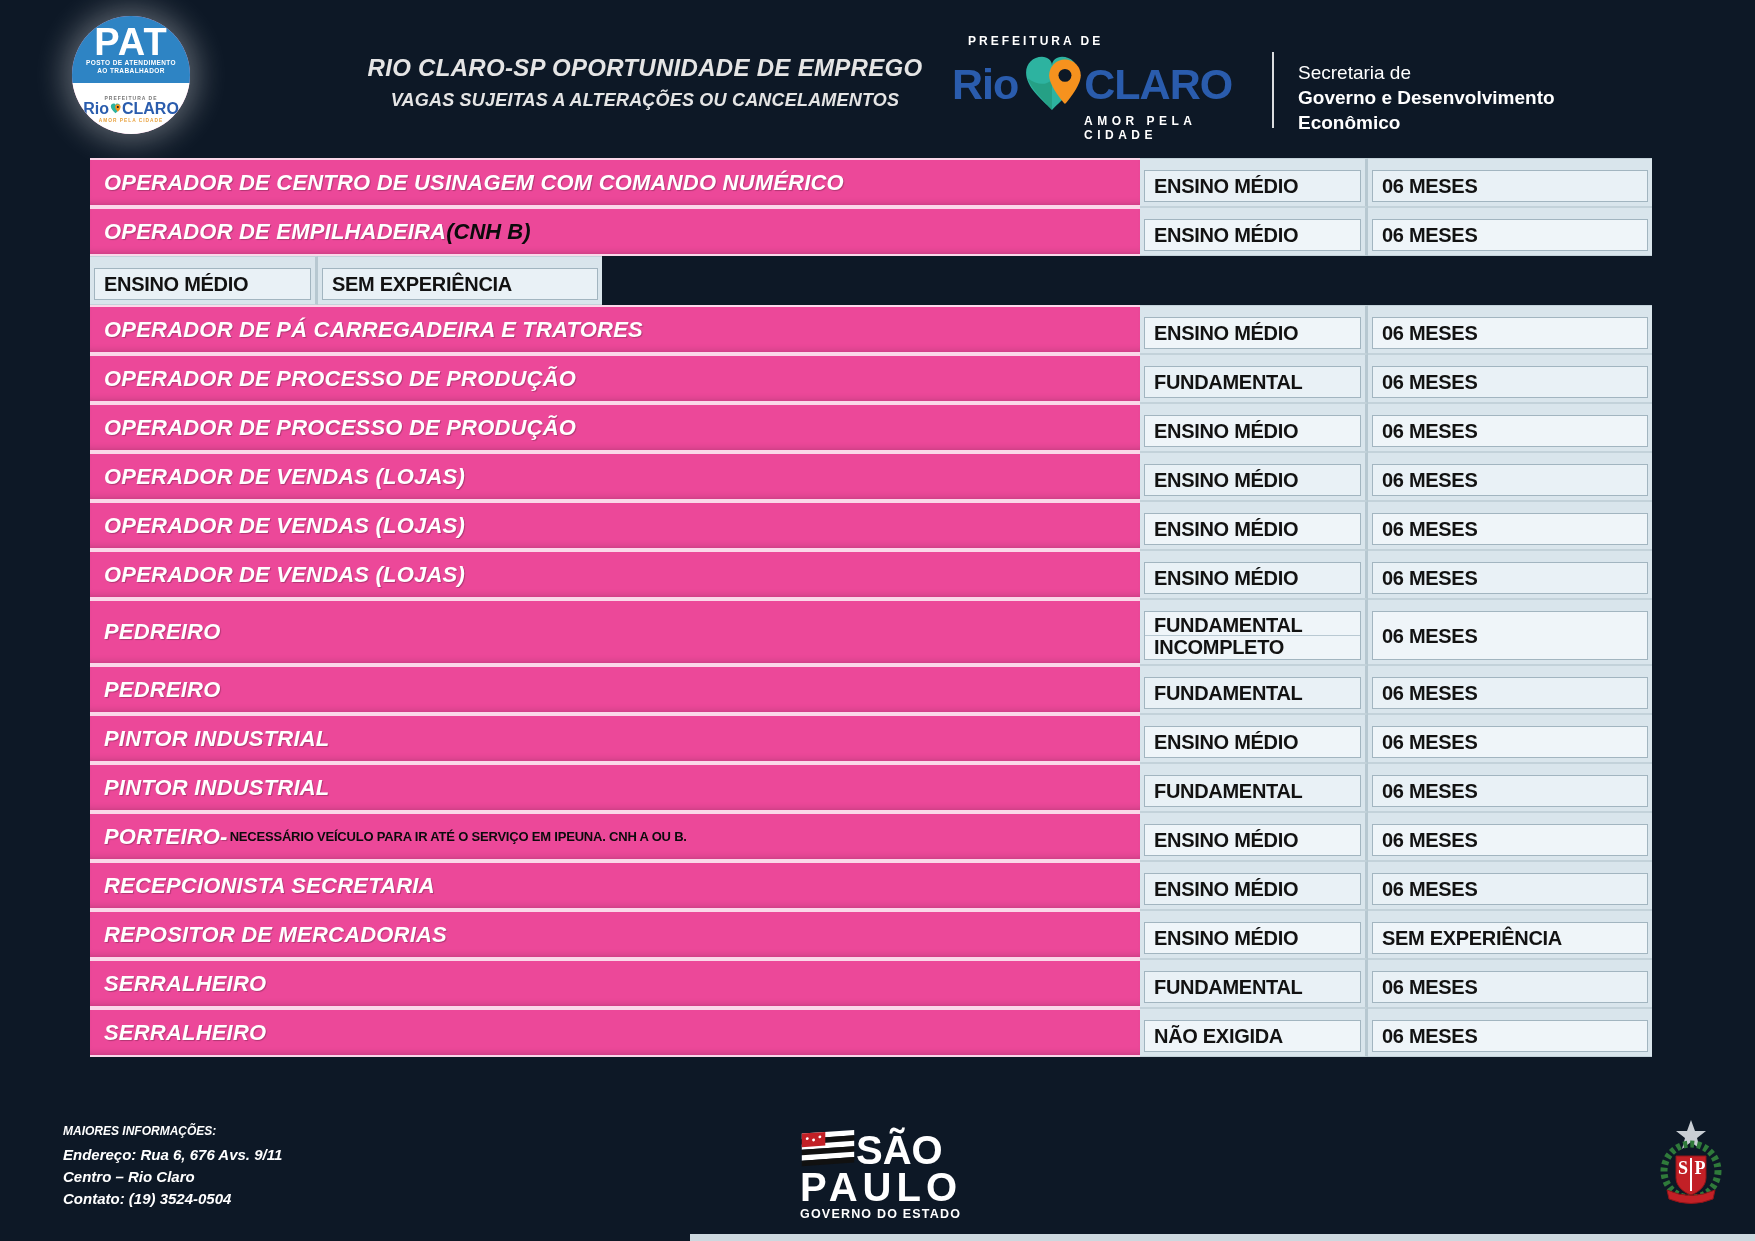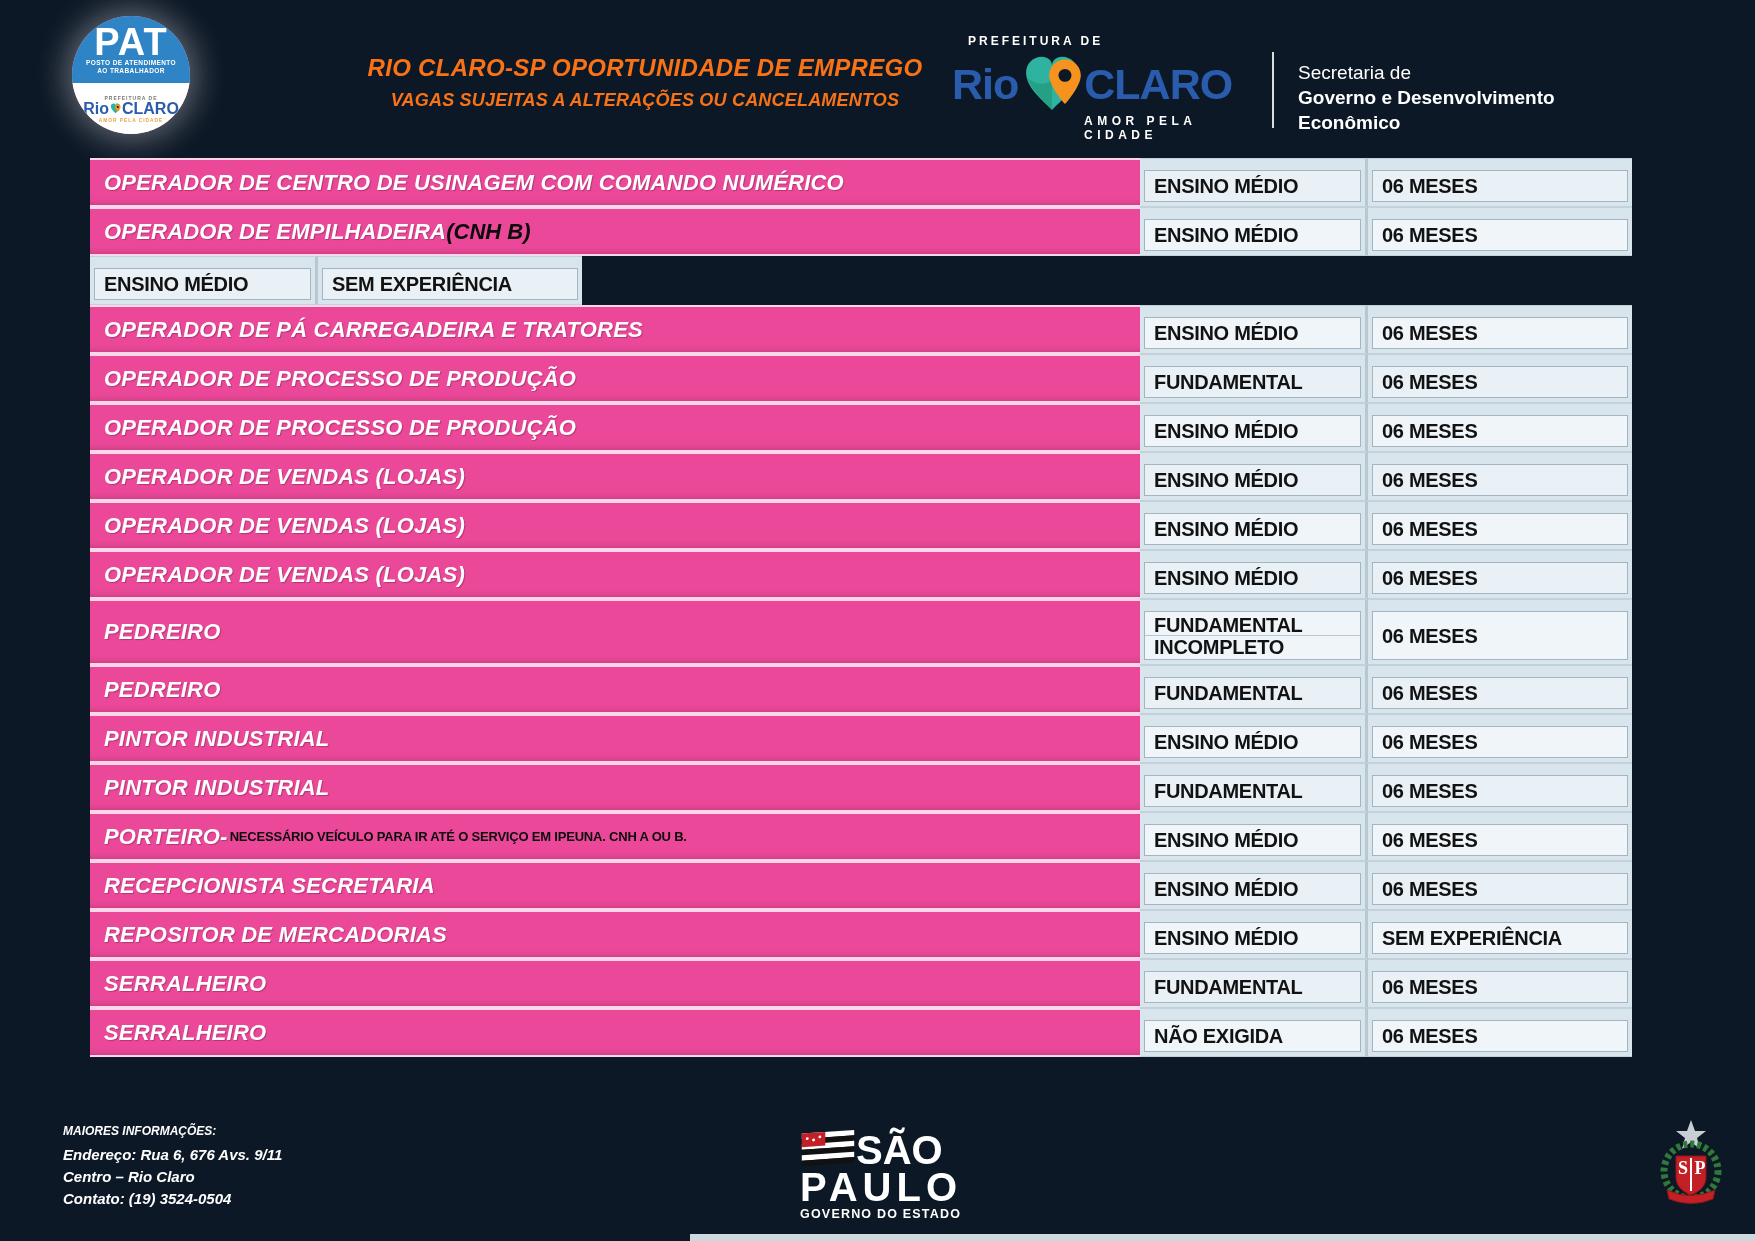--- a/index.html
+++ b/index.html
@@ -14,21 +14,21 @@
     overflow:hidden;background:#f9a8d4;box-shadow:0 0 30px 8px rgba(255,255,255,.32);
   }
   .pat-top{height:57%;background:#2e84c4;display:flex;flex-direction:column;align-items:center;justify-content:center;}
   .pat-acronym{color:#fff;font-weight:800;font-size:38px;line-height:34px;letter-spacing:1px;}
   .pat-sub{color:#fff;font-size:6.5px;line-height:7.5px;text-align:center;font-weight:700;letter-spacing:.4px;}
   .pat-bottom{height:43%;background:#fff;display:flex;flex-direction:column;align-items:center;justify-content:center;}
   .pat-pref{font-size:5px;color:#777;letter-spacing:1px;font-weight:700;}
   .pat-rc{display:flex;align-items:center;font-weight:800;font-size:16px;color:#2a5cad;line-height:16px;}
   .pat-rc .rc-claro{text-transform:uppercase;}
   .pat-tag{font-size:4.8px;color:#e8a13d;letter-spacing:1px;font-weight:700;margin-top:1px;}
-  .main-title{position:absolute;left:255px;top:54px;width:780px;text-align:center;color:#f97316;font-style:italic;}
+  .main-title{position:absolute;left:255px;top:54px;width:780px;text-align:center;color:#e5e5e5;font-style:italic;}
   .main-title .t1{font-size:24px;font-weight:800;letter-spacing:.3px;}
   .main-title .t2{font-size:18px;font-weight:700;margin-top:8px;letter-spacing:.2px;}
   .rc-logo{position:absolute;left:952px;top:34px;width:310px;}
   .rc-pref{color:#fff;font-size:12px;font-weight:700;letter-spacing:3px;margin-left:16px;}
   .rc-main{display:flex;align-items:center;margin-top:0px;}
   .rc-word{color:#2a5cad;font-weight:800;font-size:43px;letter-spacing:-1px;}
   .rc-claro{text-transform:uppercase;}
   .rc-heart{margin:0 -4px 0 -2px;}
   .rc-tag{color:#fff;font-size:12px;font-weight:700;letter-spacing:4.5px;margin-left:132px;margin-top:-6px;}
   .hdr-divider{position:absolute;left:1272px;top:52px;width:2px;height:76px;background:rgba(255,255,255,.85);}
@@ -48,21 +48,21 @@
   .job-title{color:#fff;font-weight:700;font-style:italic;font-size:22px;letter-spacing:.2px;white-space:nowrap;
     text-shadow:1px 1px 1px rgba(0,0,0,.25);}
   .job-note{color:#0b0b0b;white-space:nowrap;}
   .job-note.note-large{font-weight:700;font-style:italic;font-size:22px;}
   .job-note.note-small{font-weight:700;font-size:13px;letter-spacing:-.2px;padding-left:2px;}
   .cell.edu,.cell.exp{
     background:#d9e5ec;padding:4px 4px;display:flex;align-items:stretch;
     border-top:1px solid #c3d2da;border-bottom:1px solid #c3d2da;
   }
   .cell.edu{width:228px;border-right:3px solid #b7c8d1;}
-  .cell.exp{width:264px;justify-content:flex-end;}
+  .cell.exp{width:284px;justify-content:flex-end;}
   .inset{
     flex:1;border:1px solid #a2b5c0;background:#e9f1f6;display:flex;align-items:center;
     padding-left:9px;font-weight:700;font-size:20px;color:#121212;letter-spacing:-.3px;line-height:22px;margin-top:7px;
   }
   .row:nth-child(even) .inset{background:#eff5f9;}
   .row.tall .cell.edu .inset{
     background-image:linear-gradient(to bottom,transparent 48%,#b9c9d3 48%,#b9c9d3 52%,transparent 52%);
   }
   
   .footer-info{position:absolute;left:63px;top:1124px;color:#fff;font-style:italic;font-weight:700;}

